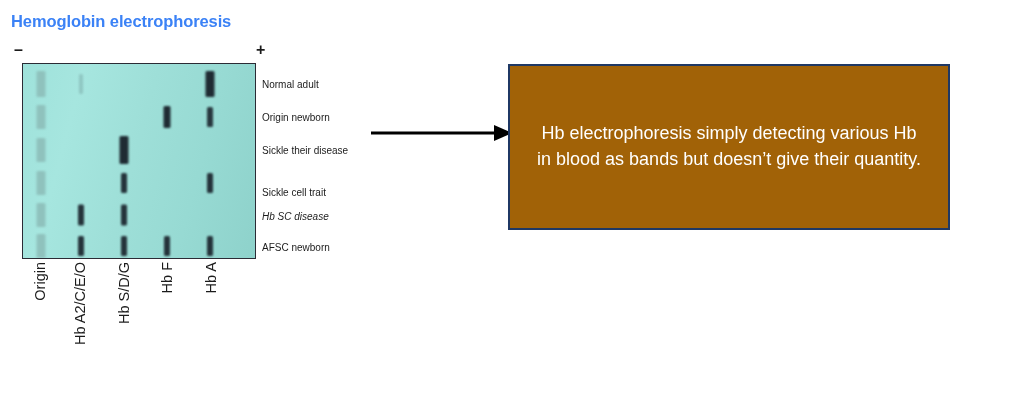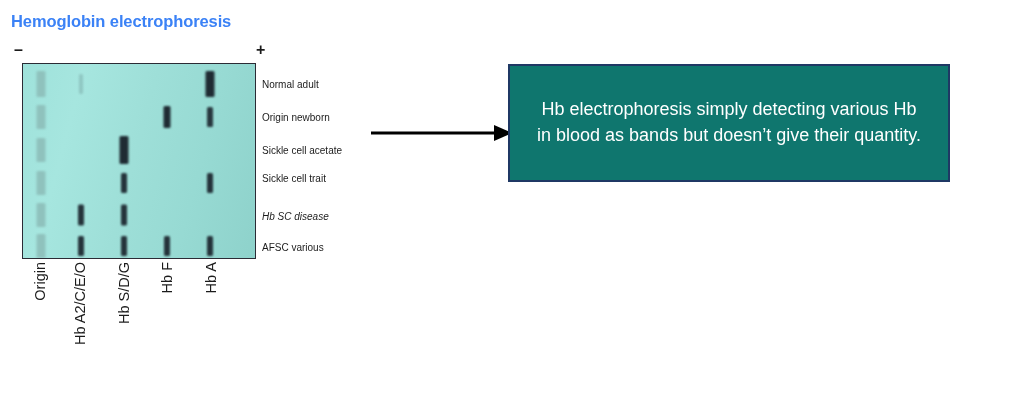--- a/index.html
+++ b/index.html
@@ -146,23 +146,23 @@
     width: 142px;
     height: 26px;
   }
 
   
   #callout-box {
     position: absolute;
     left: 508px;
     top: 64px;
     width: 442px;
-    height: 118px;
+    height: 166px;
     box-sizing: border-box;
-    background: #0f766e;
+    background: #a16207;
     border: 2.5px solid #1f3864;
     display: flex;
     align-items: center;
     justify-content: flex-start;
   }
   #callout-text {
     color: #ffffff;
     font-size: 18px;
     line-height: 1.42;
     text-align: center;
@@ -199,24 +199,24 @@
       <div class="band dark" style="left: 24.8%; top: 94%; width: 6px; height: 20px; opacity: 0.95;"></div>
       <div class="band dark" style="left: 43.6%; top: 94%; width: 6px; height: 20px; opacity: 0.95;"></div>
       <div class="band dark" style="left: 62%; top: 94%; width: 6px; height: 20px; opacity: 0.95;"></div>
       <div class="band dark" style="left: 80.8%; top: 94%; width: 6px; height: 20px; opacity: 0.95;"></div>
     </div>
 </div>
 
 <div id="row-labels">
     <div class="row-label" style="top: 20.58px;">Normal adult</div>
     <div class="row-label" style="top: 53.9px;">Origin newborn</div>
-    <div class="row-label" style="top: 87.22px;">Sickle cell acetate</div>
-    <div class="row-label" style="top: 115px;">Sickle cell trait</div>
+    <div class="row-label" style="top: 87.22px;">Sickle their disease</div>
+    <div class="row-label" style="top: 129px;">Sickle cell trait</div>
     <div class="row-label" style="top: 152.88px; font-style: italic;">Hb SC disease</div>
-    <div class="row-label" style="top: 184.24px;">AFSC various</div>
+    <div class="row-label" style="top: 184.24px;">AFSC newborn</div>
   </div>
 
 <div id="lane-labels">
     <div class="lane-label" style="left: 18.018px;">Origin</div>
     <div class="lane-label" style="left: 58.032px;">Hb A2/C/E/O</div>
     <div class="lane-label" style="left: 102.024px;">Hb S/D/G</div>
     <div class="lane-label" style="left: 145.08px;">Hb F</div>
     <div class="lane-label" style="left: 189.072px;">Hb A</div>
   </div>
 

